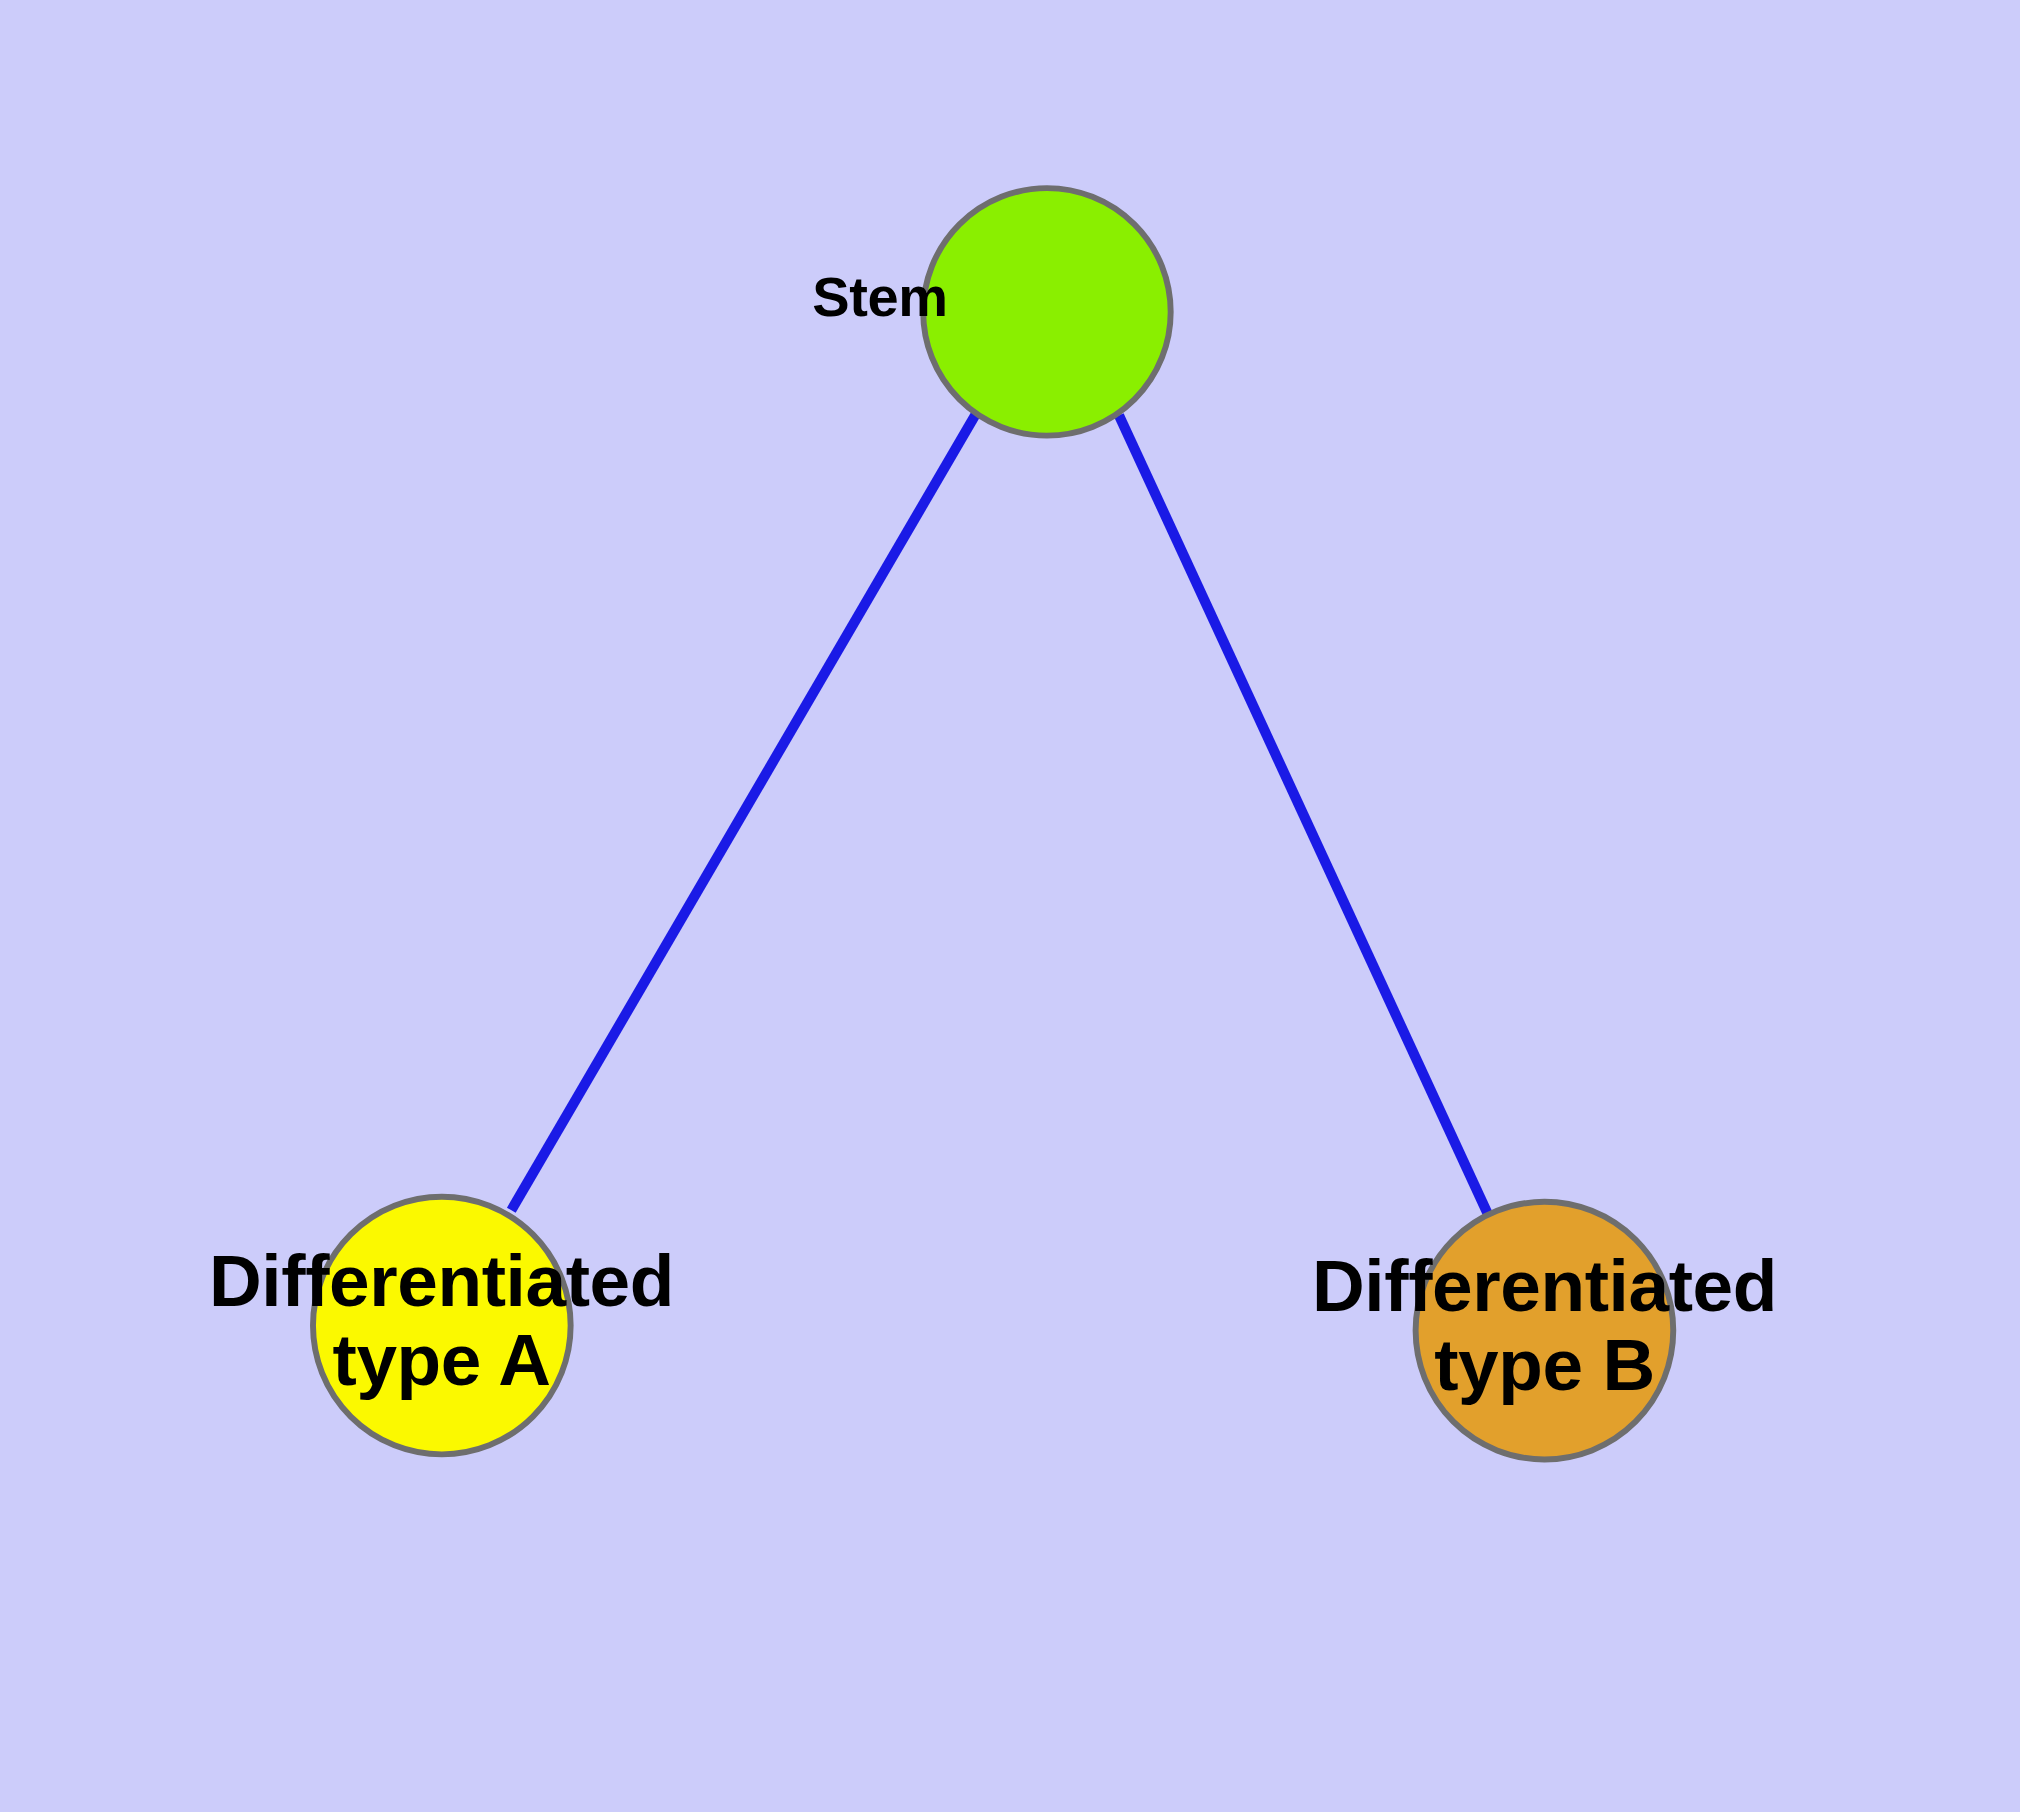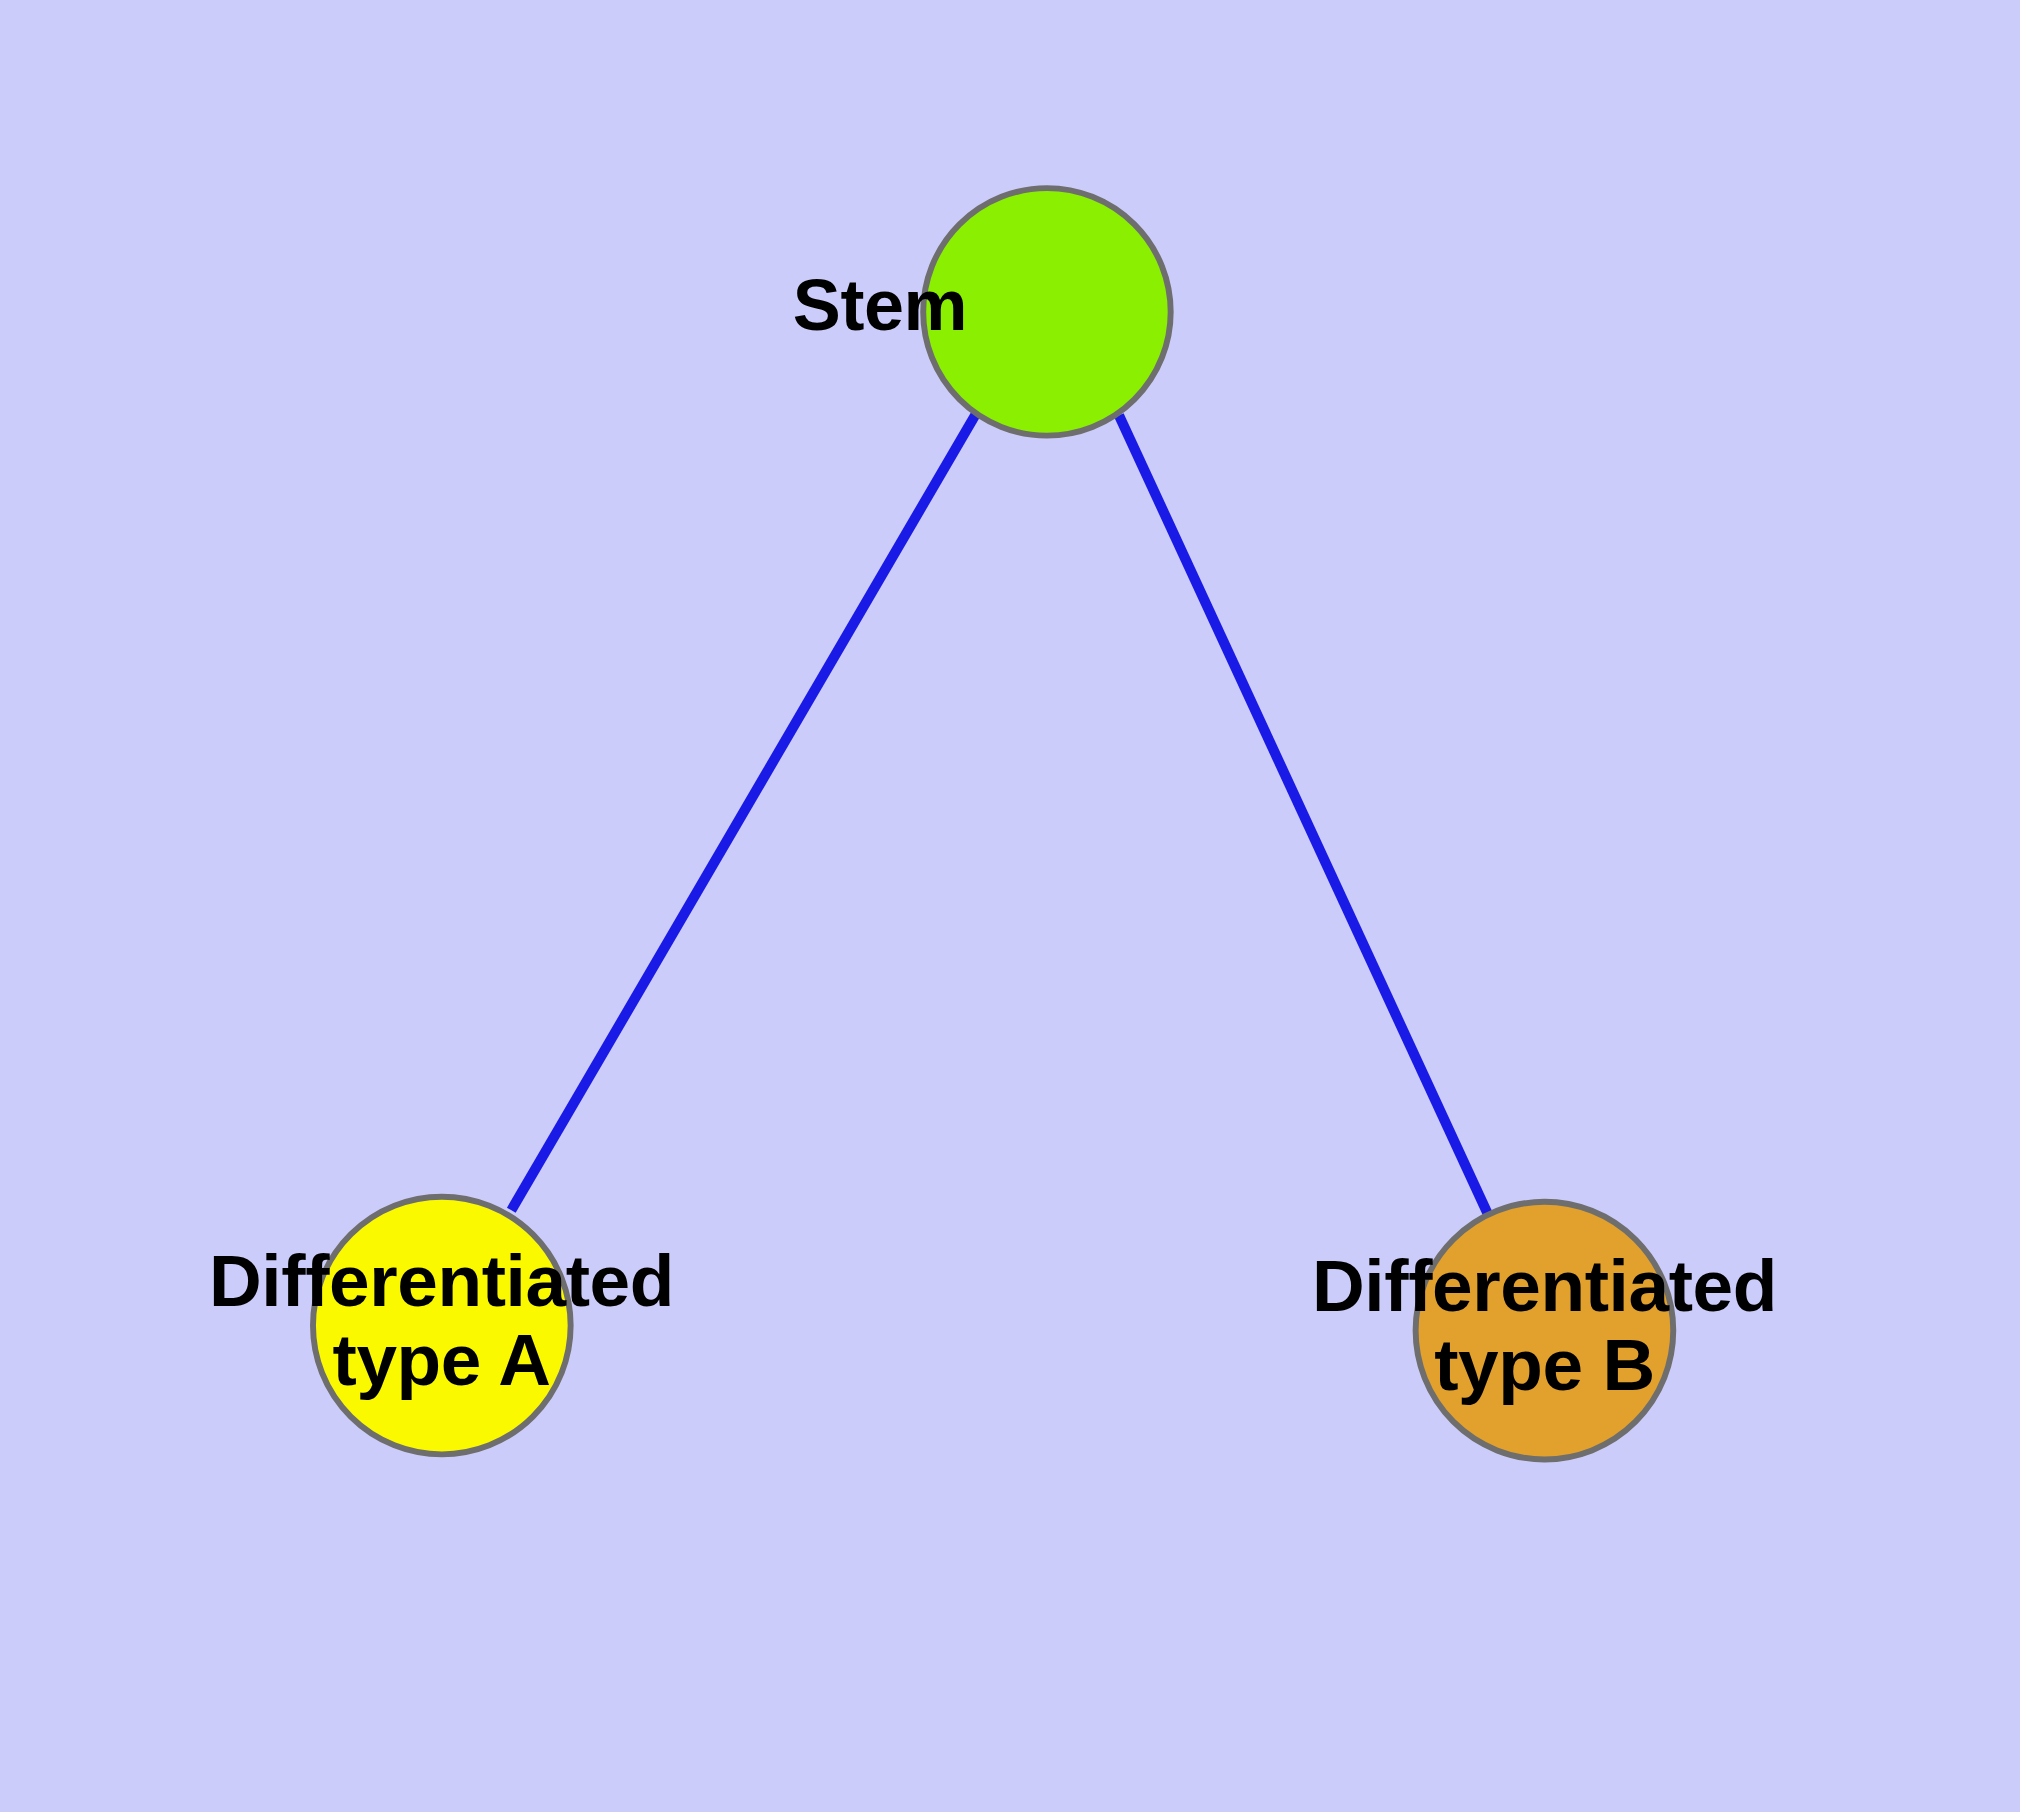--- a/index.html
+++ b/index.html
@@ -54,21 +54,21 @@
         <line x1="1320" y1="490" x2="1755" y2="1432" stroke="#1a1ae6" stroke-width="12" stroke-linecap="butt"></line>
       </g>
     <g id="node-layer">
         <circle cx="1235" cy="368" r="146" fill="#8aef00" stroke="#6e6e6e" stroke-width="7"></circle>
         <circle cx="521" cy="1564" r="152" fill="#fbf900" stroke="#6e6e6e" stroke-width="7"></circle>
         <circle cx="1822" cy="1570" r="152" fill="#e2a02c" stroke="#6e6e6e" stroke-width="7"></circle>
       </g>
   </svg>
 
   <div id="label-layer">
-      <div class="node-label" style="font-size: 72px; left: 0px; width: 1688px; top: 267px; text-align: center;">
+      <div class="node-label" style="font-size: 56px; left: 0px; width: 1688px; top: 267px; text-align: center;">
         <span class="label-line" style="position: relative; left: 36px;">Stem</span>
       </div>
       <div class="node-label" style="font-size: 73px; left: 0px; width: 2021px; top: 1242px;">
         <span class="label-line" style="position: relative; left: -569px;">Differentiated</span>
         <span class="label-line" style="position: relative; left: -569px;">type A</span>
       </div>
       <div class="node-label" style="font-size: 73px; left: 0px; width: 2021px; top: 1247px;">
         <span class="label-line" style="position: relative; left: 534px;">Differentiated</span>
         <span class="label-line" style="position: relative; left: 534px;">type B</span>
       </div>

